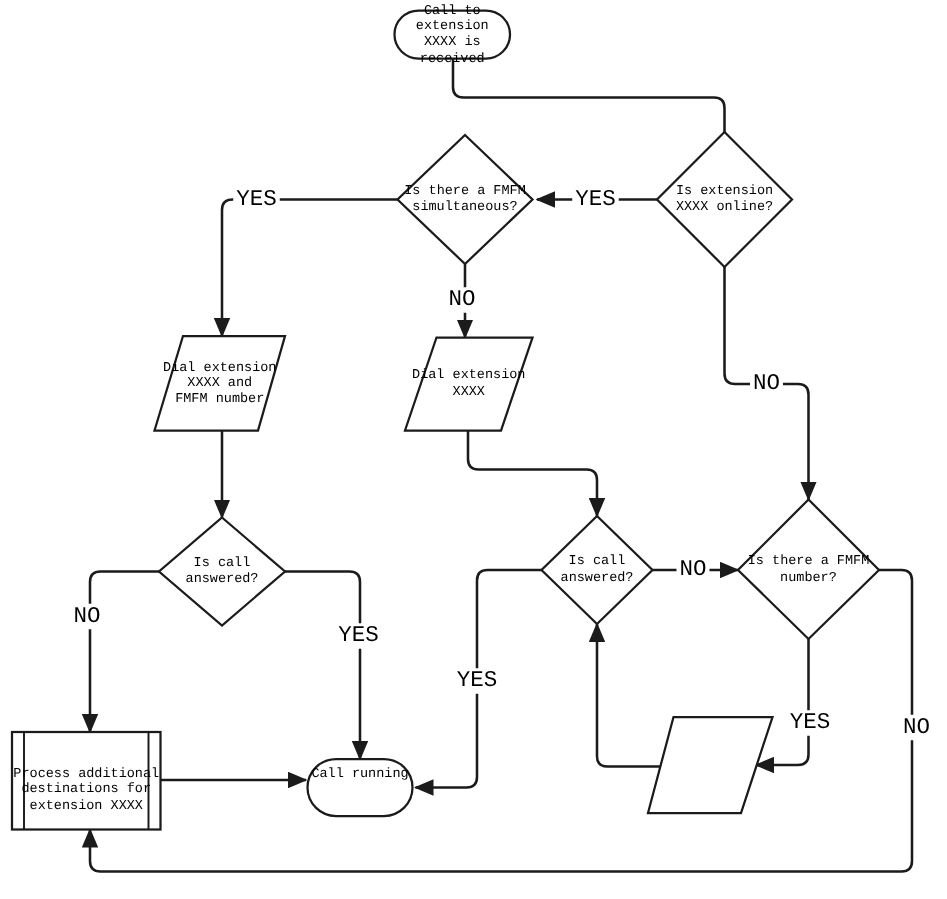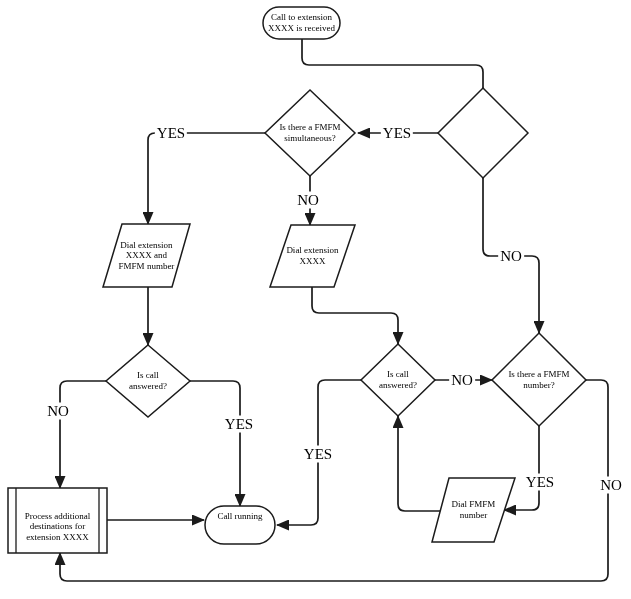--- a/index.html
+++ b/index.html
@@ -6,21 +6,21 @@
     --stroke:#1b1b1b;
     --fill:#ffffff;
     --text:#000000;
     --bg:#ffffff;
   }
   html,body{margin:0;padding:0;background:var(--bg);}
   #canvas{
     position:relative;
     width:631px;height:599px;
     background:var(--bg);
-    font-family:Liberation Serif, serif;
+    font-family:Liberation Mono, monospace;
     overflow:hidden;
   }
   #flow-svg{position:absolute;left:0;top:0;}
   #flow-svg .shape{fill:var(--fill);stroke:var(--stroke);stroke-width:1.5;}
   #flow-svg .edge{fill:none;stroke:var(--stroke);stroke-width:1.7;}
   #flow-svg .inner{stroke:var(--stroke);stroke-width:1.3;}
   .node-label{
     position:absolute;
     display:flex;align-items:center;justify-content:center;
     text-align:center;
@@ -81,35 +81,35 @@
       <polygon class="shape" points="449,478 515,478 494,542 432,542"></polygon>
       <rect class="shape" x="8" y="488" width="99" height="65"></rect>
       <line class="inner" x1="16" y1="488" x2="16" y2="553"></line>
       <line class="inner" x1="99" y1="488" x2="99" y2="553"></line>
       <rect class="shape" x="205" y="506" width="70" height="38" rx="19" ry="19"></rect>
     </g>
   </svg>
 
   <div class="node-label" style="left:263px;top:7px;width:77px;height:32px;">Call to extension
 XXXX is received</div>
+  <div class="node-label" style="left:438px;top:88px;width:90px;height:90px;">Is extension
+XXXX online?</div>
   <div class="node-label" style="left:265px;top:90px;width:90px;height:86px;">Is there a FMFM
 simultaneous?</div>
   <div class="node-label" style="left:103px;top:224px;width:87px;height:63px;">Dial extension
 XXXX and
 FMFM number</div>
   <div class="node-label" style="left:270px;top:225px;width:85px;height:62px;">Dial extension
 XXXX</div>
   <div class="node-label" style="left:106px;top:345px;width:84px;height:72px;">Is call
 answered?</div>
   <div class="node-label" style="left:361px;top:344px;width:74px;height:72px;">Is call
 answered?</div>
   <div class="node-label" style="left:492px;top:333px;width:94px;height:93px;">Is there a FMFM
 number?</div>
-  <div class="node-label" style="left:432px;top:478px;width:83px;height:64px;">Dial FMFM
-number</div>
   <div class="node-label" style="left:8px;top:488px;width:99px;height:77px;">Process additional
 destinations for
 extension XXXX</div>
   <div class="node-label" style="left:205px;top:506px;width:70px;height:21px;">Call running</div>
 
   <div class="edge-label" style="left:397px;top:133px;">YES</div>
   <div class="edge-label" style="left:171px;top:133px;">YES</div>
   <div class="edge-label" style="left:308px;top:200px;">NO</div>
   <div class="edge-label" style="left:58px;top:411px;">NO</div>
   <div class="edge-label" style="left:239px;top:424px;">YES</div>

